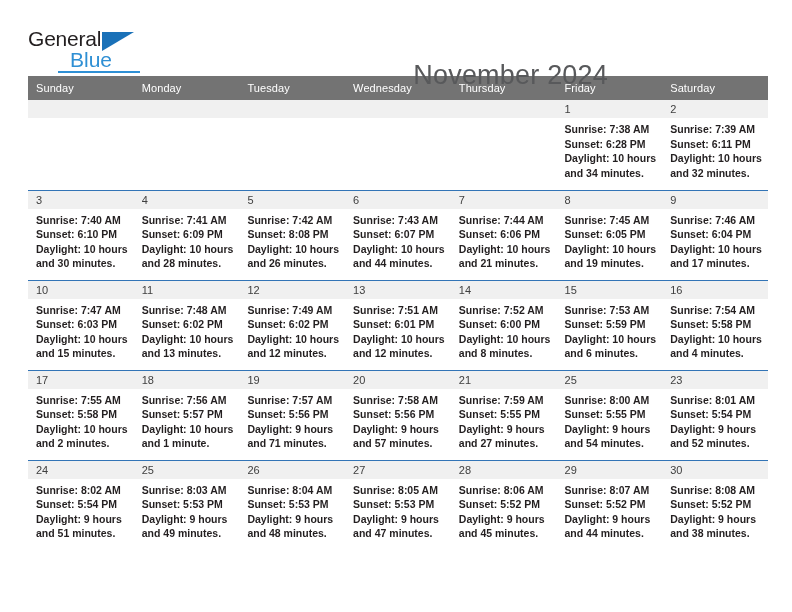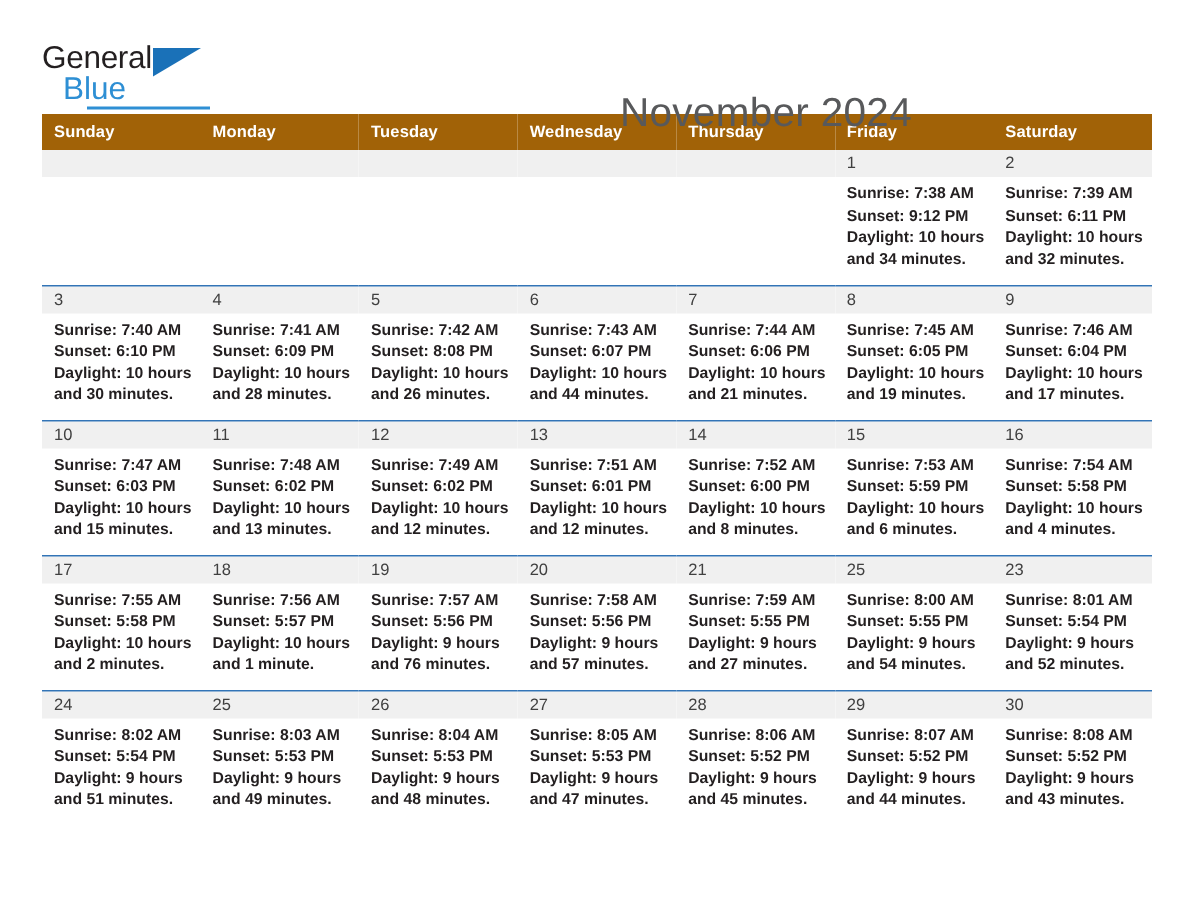--- a/index.html
+++ b/index.html
@@ -46,21 +46,21 @@
     position: absolute;
     left: 74px;
     top: 4px;
     width: 0;
     height: 0;
     border-left: 32px solid #1a71b8;
     border-bottom: 19px solid transparent;
   }
   .logo-blue {
     position: absolute;
-    left: 14px;
+    left: 42px;
     top: 21px;
     font-size: 21px;
     color: #2e8fd4;
     line-height: 22px;
     font-family: "Liberation Sans", sans-serif;
   }
   .logo-underline {
     position: absolute;
     left: 30px;
     top: 43px;
@@ -93,24 +93,24 @@
   .calendar {
     margin: 4px 24px 0 28px;
     width: 740px;
   }
   table.cal {
     width: 740px;
     border-collapse: collapse;
     table-layout: fixed;
   }
   table.cal th {
-    background: #a16207;
+    background: #737373;
     color: #ffffff;
     font-size: 11px;
-    font-weight: bold;
+    font-weight: normal;
     text-align: left;
     padding: 6px 0 6px 8px;
     height: 22px;
     letter-spacing: 0.1px;
   }
   td.daycell {
     vertical-align: top;
     padding: 0;
     border-top: 1px solid #3274b6;
     height: 90px;
@@ -182,21 +182,21 @@
             <td class="daycell">
               <div class="daynum empty"></div>
             </td>
             <td class="daycell">
               <div class="daynum empty"></div>
             </td>
             <td class="daycell">
               <div class="daynum">1</div>
               <div class="dayinfo">
                 <div>Sunrise: 7:38 AM</div>
-                <div>Sunset: 9:12 PM</div>
+                <div>Sunset: 6:28 PM</div>
                 <div>Daylight: 10 hours</div>
                 <div>and 34 minutes.</div>
               </div>
             </td>
             <td class="daycell">
               <div class="daynum">2</div>
               <div class="dayinfo">
                 <div>Sunrise: 7:39 AM</div>
                 <div>Sunset: 6:11 PM</div>
                 <div>Daylight: 10 hours</div>
@@ -352,21 +352,21 @@
                 <div>Daylight: 10 hours</div>
                 <div>and 1 minute.</div>
               </div>
             </td>
             <td class="daycell">
               <div class="daynum">19</div>
               <div class="dayinfo">
                 <div>Sunrise: 7:57 AM</div>
                 <div>Sunset: 5:56 PM</div>
                 <div>Daylight: 9 hours</div>
-                <div>and 76 minutes.</div>
+                <div>and 71 minutes.</div>
               </div>
             </td>
             <td class="daycell">
               <div class="daynum">20</div>
               <div class="dayinfo">
                 <div>Sunrise: 7:58 AM</div>
                 <div>Sunset: 5:56 PM</div>
                 <div>Daylight: 9 hours</div>
                 <div>and 57 minutes.</div>
               </div>
@@ -453,21 +453,21 @@
                 <div>Daylight: 9 hours</div>
                 <div>and 44 minutes.</div>
               </div>
             </td>
             <td class="daycell">
               <div class="daynum">30</div>
               <div class="dayinfo">
                 <div>Sunrise: 8:08 AM</div>
                 <div>Sunset: 5:52 PM</div>
                 <div>Daylight: 9 hours</div>
-                <div>and 43 minutes.</div>
+                <div>and 38 minutes.</div>
               </div>
             </td>
           </tr>
         </tbody>
     </table>
   </div>
 
 </div>
 
 </body></html>

